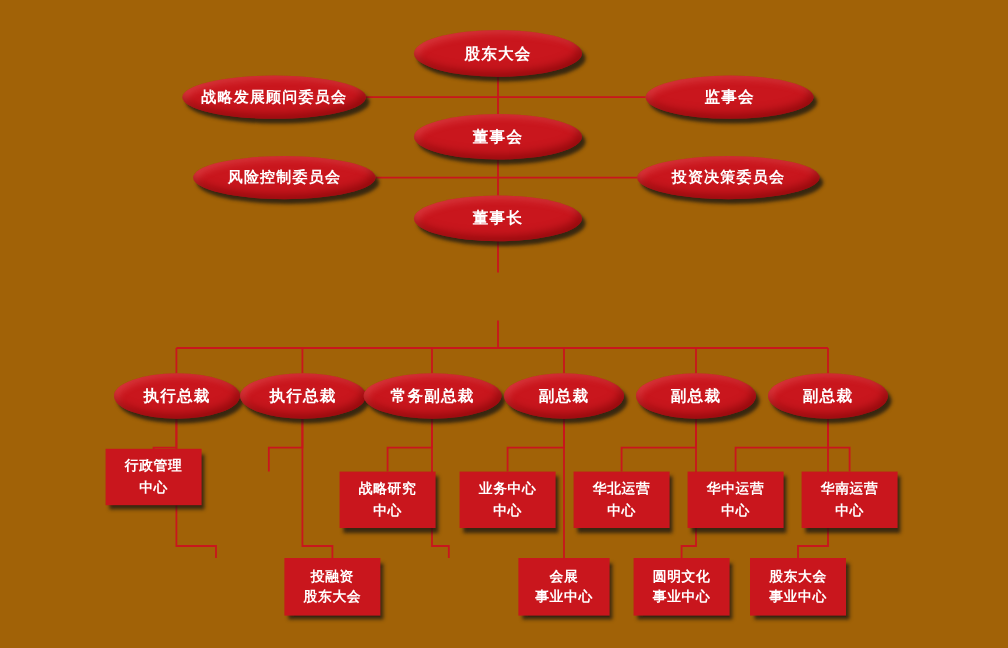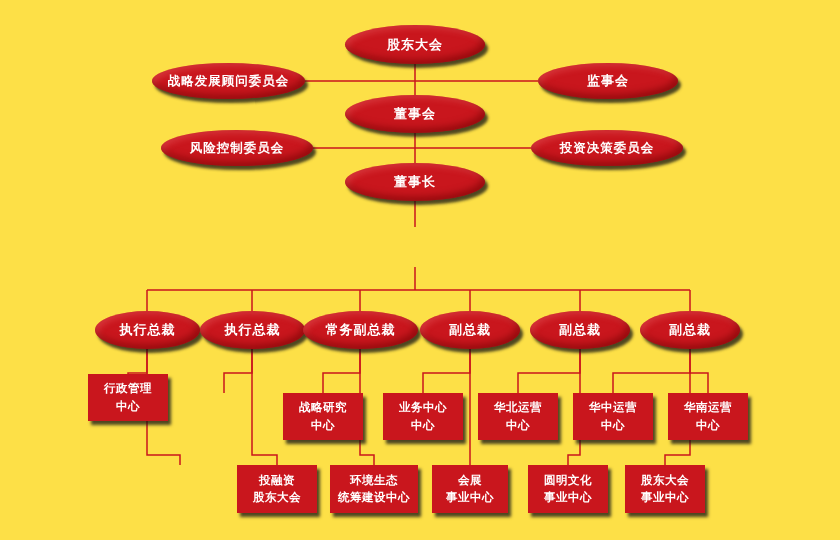--- a/index.html
+++ b/index.html
@@ -6,21 +6,21 @@
   html, body {
     margin: 0; padding: 0;
     background: #ffffff;
     width: 840px; height: 540px;
     overflow: hidden;
   }
   .canvas {
     position: relative;
     width: 840px; height: 540px;
     font-family: "DejaVu Sans", "Liberation Sans", sans-serif;
-    background: #fde047;
+    background: #a16207;
   }
   .edges {
     position: absolute; left: 0; top: 0;
     width: 840px; height: 540px;
   }
   .node {
     position: absolute;
     display: flex; align-items: center; justify-content: center;
     background: var(--node-color, #c9161d);
     color: var(--text-color, #ffffff);
@@ -111,22 +111,20 @@
 中心</div>
   <div class="node rect" style="left:478px;top:393px;width:80px;height:47px">华北运营
 中心</div>
   <div class="node rect" style="left:573px;top:393px;width:80px;height:47px">华中运营
 中心</div>
   <div class="node rect" style="left:668px;top:393px;width:80px;height:47px">华南运营
 中心</div>
 
   <div class="node rect" style="left:237px;top:465px;width:80px;height:48px">投融资
 股东大会</div>
-  <div class="node rect" style="left:330px;top:465px;width:88px;height:48px">环境生态
-统筹建设中心</div>
   <div class="node rect" style="left:432px;top:465px;width:76px;height:48px">会展
 事业中心</div>
   <div class="node rect" style="left:528px;top:465px;width:80px;height:48px">圆明文化
 事业中心</div>
   <div class="node rect" style="left:625px;top:465px;width:80px;height:48px">股东大会
 事业中心</div>
 
 </div>
 
 </body></html>

